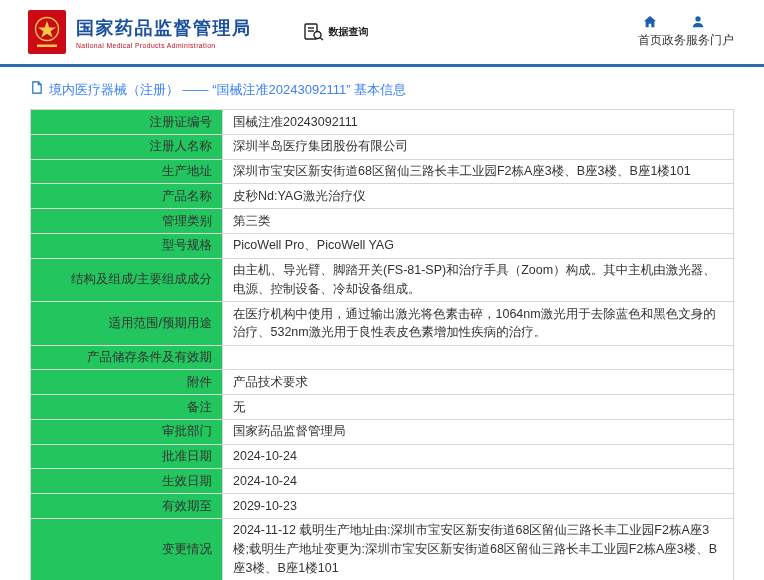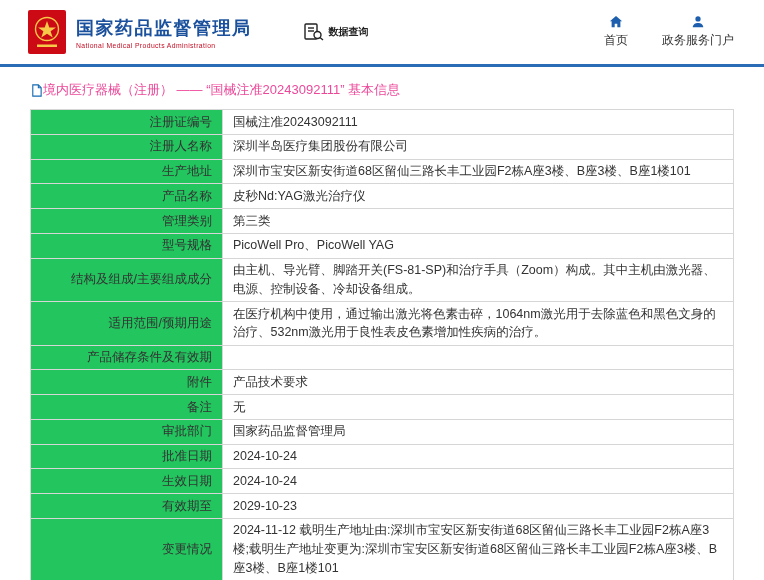--- a/index.html
+++ b/index.html
@@ -25,33 +25,33 @@
   }
   .site-subtitle{
     font-size:6.8px; color:#c30d23; margin-top:2px; letter-spacing:.4px;
     white-space:nowrap;
   }
   .nav-query{
     display:flex; align-items:center; gap:5px;
     margin-left:52px; font-size:10px; font-weight:bold; color:#222;
     cursor:pointer;
   }
-  .header-right{ margin-left:auto; display:flex; gap:34px; }
+  .header-right{ margin-left:auto; display:flex; }
   .nav-item{
     display:flex; flex-direction:column; align-items:center; gap:3px;
     font-size:12px; color:#333; text-decoration:none; cursor:pointer;
   }
   .nav-item svg{ width:14px; height:14px; }
   
   .blue-line{ height:3px; background:#2a6cb5; }
   
   main{ padding:14px 30px 0; }
   .breadcrumb{
-    display:flex; align-items:center; 
-    color:#ec4899; font-size:13px; line-height:18px;
+    display:flex; align-items:flex-start; gap:6px;
+    color:#3b82f6; font-size:13px; line-height:18px;
   }
   .breadcrumb svg{ flex:0 0 auto; }
   table.info{
     width:100%; border-collapse:collapse; margin-top:10px; table-layout:fixed;
   }
   table.info th, table.info td{
     border:1px solid #d6d6d6;
     font-size:12.5px; font-weight:normal; color:#333;
     padding:2.5px 10px; line-height:1.5; vertical-align:middle;
   }

